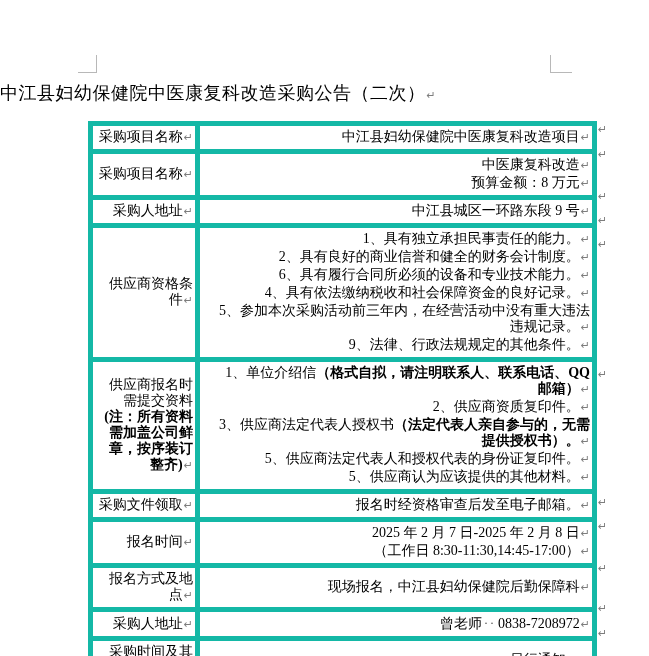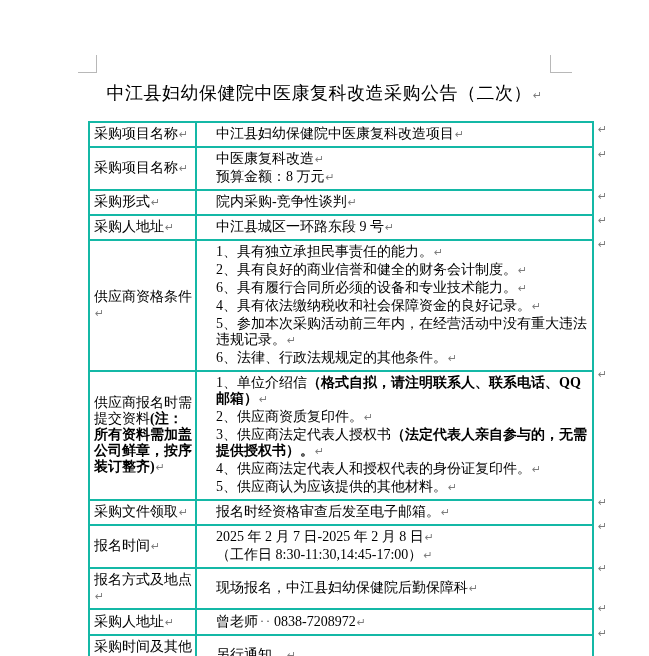--- a/index.html
+++ b/index.html
@@ -10,33 +10,33 @@
   .page{position:relative;width:649px;height:656px;background:#fff;}
 
   
   .crop{position:absolute;background:#b8b8b8;}
   .crop.tl-v{left:96px;top:55px;width:1px;height:18px;}
   .crop.tl-h{left:78px;top:72px;width:19px;height:1px;}
   .crop.tr-v{left:550px;top:55px;width:1px;height:18px;}
   .crop.tr-h{left:550px;top:72px;width:22px;height:1px;}
 
   .title{
-    position:absolute;left:0;top:83px;width:649px;text-align:center;
+    position:absolute;left:0;top:83px;width:649px;
     font-size:18px;line-height:20px;letter-spacing:0.5px;white-space:nowrap;
   }
 
   table.doc-table{
     position:absolute;left:88px;top:121px;width:504px;
     border-collapse:collapse;table-layout:fixed;
     border:2px solid #000;
     font-size:14px;
   }
   col.c1{width:107px;}
   col.c2{width:397px;}
-  td{border:2px solid #14b8a6;vertical-align:middle;}
+  td{border:5px solid #14b8a6;vertical-align:middle;text-align:right;}
   td.label-cell{padding:2px 2px 2px 4px;}
   td.content-cell{padding:2px 2px 2px 19px;}
   .para{line-height:16px;margin:1px 0;}
   .b{font-weight:bold;}
   .dots{color:#444;letter-spacing:2px;margin:0 2px;font-size:12px;vertical-align:1px;}
 
   .pmark{
     color:#7d7d7d;font-size:11px;margin-left:1px;
     font-family:"DejaVu Sans","Liberation Sans",sans-serif;
   }
@@ -72,56 +72,48 @@
           <td class="label-cell">
             <div class="para"><span>采购项目名称</span><span class="pmark">↵</span></div>
           </td>
           <td class="content-cell">
             <div class="para"><span>中医康复科改造</span><span class="pmark">↵</span></div>
             <div class="para"><span>预算金额：8 万元</span><span class="pmark">↵</span></div>
           </td>
         </tr>
         <tr>
           <td class="label-cell">
-            <div class="para"><span>采购形式</span><span class="pmark">↵</span></div>
-          </td>
-          <td class="content-cell">
-            <div class="para"><span>院内采购-竞争性谈判</span><span class="pmark">↵</span></div>
-          </td>
-        </tr>
-        <tr>
-          <td class="label-cell">
             <div class="para"><span>采购人地址</span><span class="pmark">↵</span></div>
           </td>
           <td class="content-cell">
             <div class="para"><span>中江县城区一环路东段 9 号</span><span class="pmark">↵</span></div>
           </td>
         </tr>
         <tr>
           <td class="label-cell">
             <div class="para"><span>供应商资格条件</span><span class="pmark">↵</span></div>
           </td>
           <td class="content-cell">
             <div class="para"><span>1、具有独立承担民事责任的能力。</span><span class="pmark">↵</span></div>
             <div class="para"><span>2、具有良好的商业信誉和健全的财务会计制度。</span><span class="pmark">↵</span></div>
             <div class="para"><span>6、具有履行合同所必须的设备和专业技术能力。</span><span class="pmark">↵</span></div>
             <div class="para"><span>4、具有依法缴纳税收和社会保障资金的良好记录。</span><span class="pmark">↵</span></div>
             <div class="para"><span>5、参加本次采购活动前三年内，在经营活动中没有重大违法违规记录。</span><span class="pmark">↵</span></div>
-            <div class="para"><span>6、法律、行政法规规定的其他条件。</span><span class="pmark">↵</span></div>
+            <div class="para"><span>9、法律、行政法规规定的其他条件。</span><span class="pmark">↵</span></div>
           </td>
         </tr>
         <tr>
           <td class="label-cell">
             <div class="para"><span>供应商报名时需提交资料</span><span class="b">(注：所有资料需加盖公司鲜章，按序装订整齐)</span><span class="pmark">↵</span></div>
           </td>
           <td class="content-cell">
             <div class="para"><span>1、单位介绍信</span><span class="b">（格式自拟，请注明联系人、联系电话、QQ 邮箱）</span><span class="pmark">↵</span></div>
             <div class="para"><span>2、供应商资质复印件。</span><span class="pmark">↵</span></div>
             <div class="para"><span>3、供应商法定代表人授权书</span><span class="b">（法定代表人亲自参与的，无需提供授权书）。</span><span class="pmark">↵</span></div>
-            <div class="para"><span>4、供应商法定代表人和授权代表的身份证复印件。</span><span class="pmark">↵</span></div>
+            <div class="para"><span>5、供应商法定代表人和授权代表的身份证复印件。</span><span class="pmark">↵</span></div>
             <div class="para"><span>5、供应商认为应该提供的其他材料。</span><span class="pmark">↵</span></div>
           </td>
         </tr>
         <tr>
           <td class="label-cell">
             <div class="para"><span>采购文件领取</span><span class="pmark">↵</span></div>
           </td>
           <td class="content-cell">
             <div class="para"><span>报名时经资格审查后发至电子邮箱。</span><span class="pmark">↵</span></div>
           </td>

